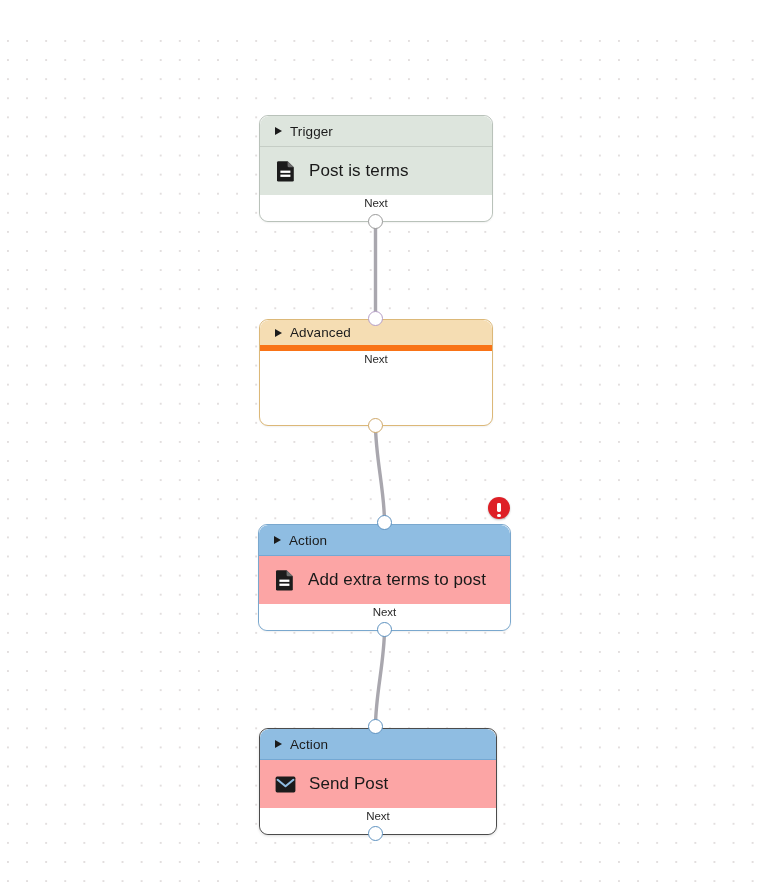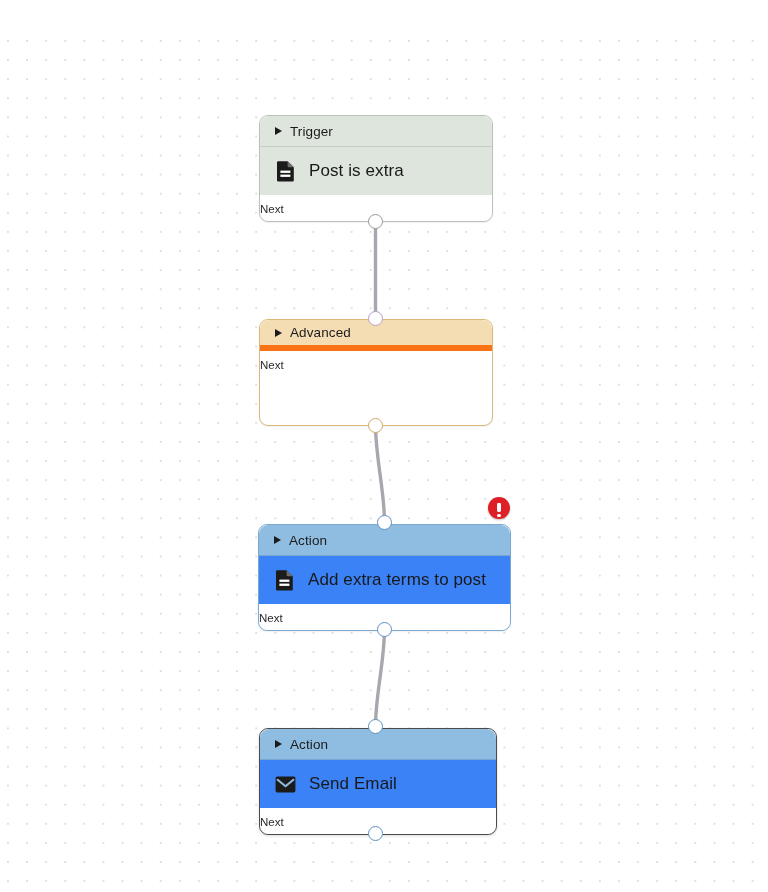--- a/index.html
+++ b/index.html
@@ -95,21 +95,22 @@
     color: #191919;
     letter-spacing: 0.1px;
     white-space: nowrap;
   }
 
   .node-footer {
     height: 26px;
     background: #ffffff;
     display: flex;
     align-items: flex-start;
-    padding-top: 8px;
+    justify-content: center;
+    padding-top: 2px;
     box-sizing: border-box;
   }
   .node-footer span {
     font-size: 11.5px;
     color: #2a2a2a;
   }
 
   
   .node.trigger {
     border: 1px solid #b9c2ba;
@@ -123,21 +124,21 @@
     box-shadow: 0 1px 2px rgba(0,0,0,0.06);
   }
   .node.advanced .node-header { background: #f5ddb3; border-bottom: 6px solid #f97316; }
   .node.advanced .node-body   { background: #f5ddb3; }
 
   .node.action {
     border: 1px solid #7aa8ce;
     box-shadow: 0 1px 2px rgba(0,0,0,0.06);
   }
   .node.action .node-header { background: #8fbde2; border-bottom: 1px solid #74a8d3; }
-  .node.action .node-body   { background: #3b82f6; }
+  .node.action .node-body   { background: #fca5a5; }
 
   .node.selected {
     border: 1.6px solid #4b4b4b;
     box-shadow: 0 1px 3px rgba(0,0,0,0.14);
   }
   .node.selected .node-header { border-bottom: 1px solid #74a8d3; }
 
   .error-badge {
     position: absolute;
     width: 22px;
@@ -200,21 +201,21 @@
       </div>
       <div class="node-body">
         <span class="node-icon">
           <svg width="19" height="21" viewBox="0 0 19 21">
             <path d="M1 1.6 A1.4 1.4 0 0 1 2.4 0.2 L11.6 0.2 L17.8 6.3 L17.8 19.2 A1.4 1.4 0 0 1 16.4 20.6 L2.4 20.6 A1.4 1.4 0 0 1 1 19.2 Z" fill="#1b1b1b"></path>
             <path d="M11.6 0.2 L17.8 6.3 L12.9 6.3 A1.3 1.3 0 0 1 11.6 5 Z" fill="#6d6d6d"></path>
             <rect x="4.4" y="9.6" width="10" height="2.3" fill="#ffffff"></rect>
             <rect x="4.4" y="13.6" width="10" height="2.3" fill="#ffffff"></rect>
           </svg>
         </span>
-        <span class="node-title">Post is extra</span>
+        <span class="node-title">Post is terms</span>
       </div>
       <div class="node-footer">
         <span>Next</span>
       </div>
     </div>
   </div>
 
   <div class="node advanced" style="left:259px; top:286px; width:234px; height:107px;">
     <div class="node-inner">
       <div class="node-header">
@@ -256,21 +257,21 @@
         <span class="caret"></span>
         <span>Action</span>
       </div>
       <div class="node-body">
         <span class="node-icon">
           <svg width="21" height="17" viewBox="0 0 21 17">
             <rect x="0.6" y="0.6" width="19.8" height="15.8" rx="1.6" fill="#1b1b1b"></rect>
             <path d="M2.6 3.8 L10.5 10.2 L18.4 3.8" fill="none" stroke="#8fbde2" stroke-width="2.1" stroke-linecap="round" stroke-linejoin="round"></path>
           </svg>
         </span>
-        <span class="node-title">Send Email</span>
+        <span class="node-title">Send Post</span>
       </div>
       <div class="node-footer">
         <span>Next</span>
       </div>
     </div>
   </div>
 
   <div class="error-badge" style="left:488px; top:464px;">
     <span class="bang"></span>
   </div>

